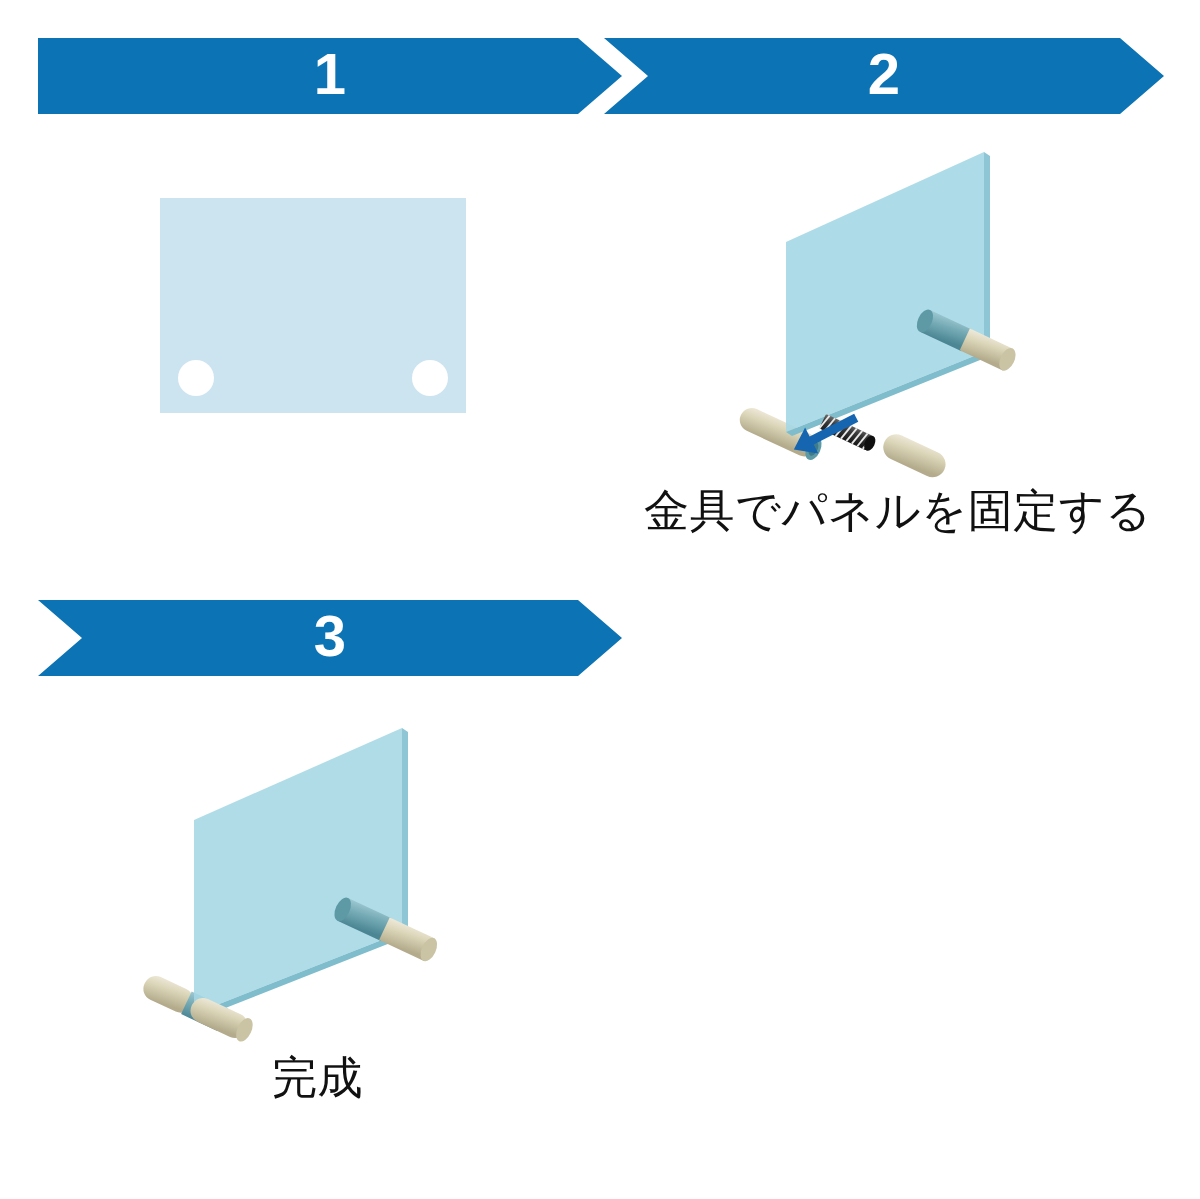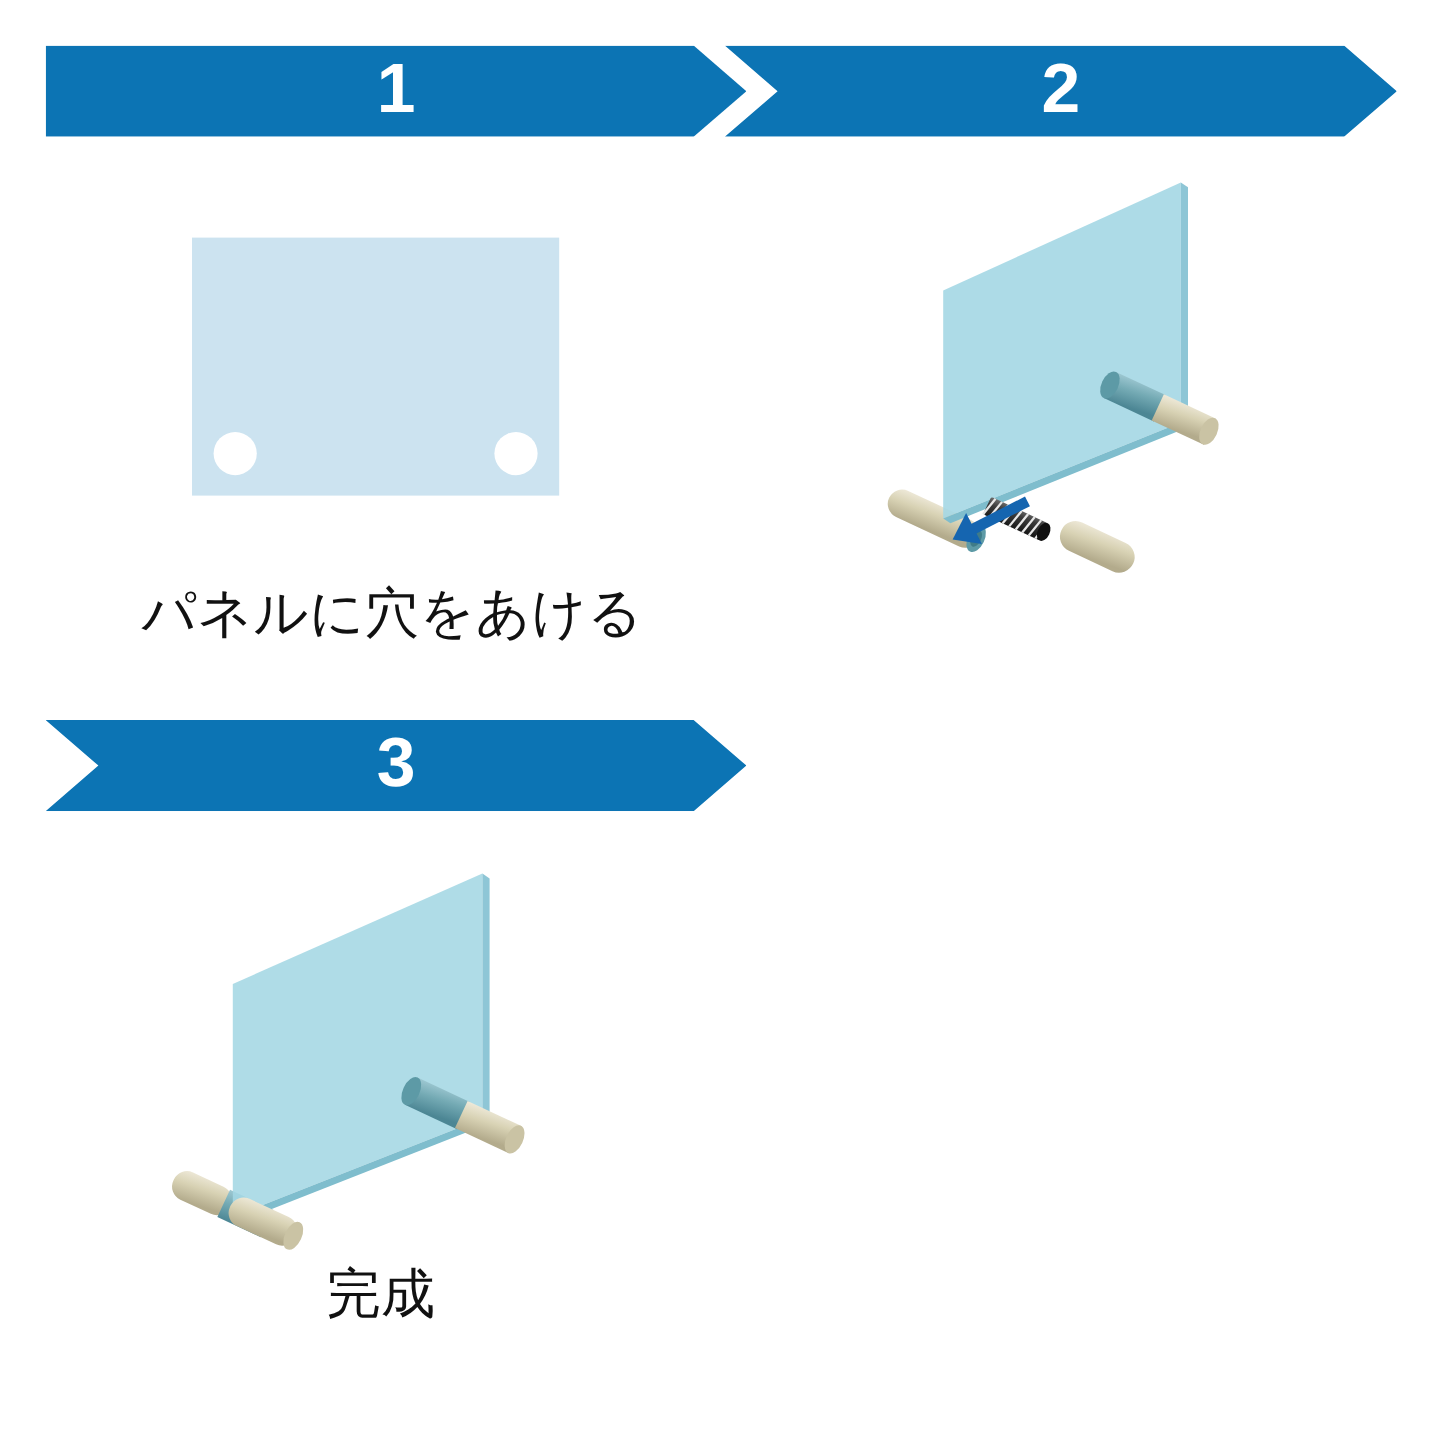--- a/index.html
+++ b/index.html
@@ -76,21 +76,20 @@
   </div>
 
   <div class="illo" style="left:122px; top:160px;">
     <svg width="310" height="220" viewBox="0 0 310 220">
       <rect x="0" y="0" width="306" height="215" fill="#cce3f0"></rect>
       <circle cx="36" cy="180" r="18" fill="#ffffff"></circle>
       <circle cx="270" cy="180" r="18" fill="#ffffff"></circle>
     </svg>
   </div>
 
-  <div class="caption" style="left:80px; top:450px;">パネルに穴をあける</div>
 </div>
 
 <div class="step-block" style="left:604px; top:38px; width:560px; height:510px;">
 
   <div class="banner start-notch" style="left:0; top:0; width:560px;">
     <span class="banner-number">2</span>
   </div>
 
   <div class="illo" style="left:130px; top:104px;">
     <svg width="310" height="350" viewBox="0 0 310 350">
@@ -161,20 +160,21 @@
 
       <g>
         <g transform="translate(56,300) rotate(-27)">
           <rect x="14" y="4" width="56" height="9" fill="#1565b0"></rect>
           <polygon points="0,8.5 20,-6 20,23" fill="#1565b0"></polygon>
         </g>
       </g>
     </svg>
   </div>
 
+  <div class="caption" style="left:40px; top:450px;">金具でパネルを固定する</div>
 </div>
 
 <div class="step-block" style="left:38px; top:600px; width:584px; height:520px;">
 
   <div class="banner start-notch" style="left:0; top:0; width:584px;">
     <span class="banner-number">3</span>
   </div>
 
   <div class="illo" style="left:112px; top:120px;">
     <svg width="320" height="330" viewBox="0 0 320 330">

